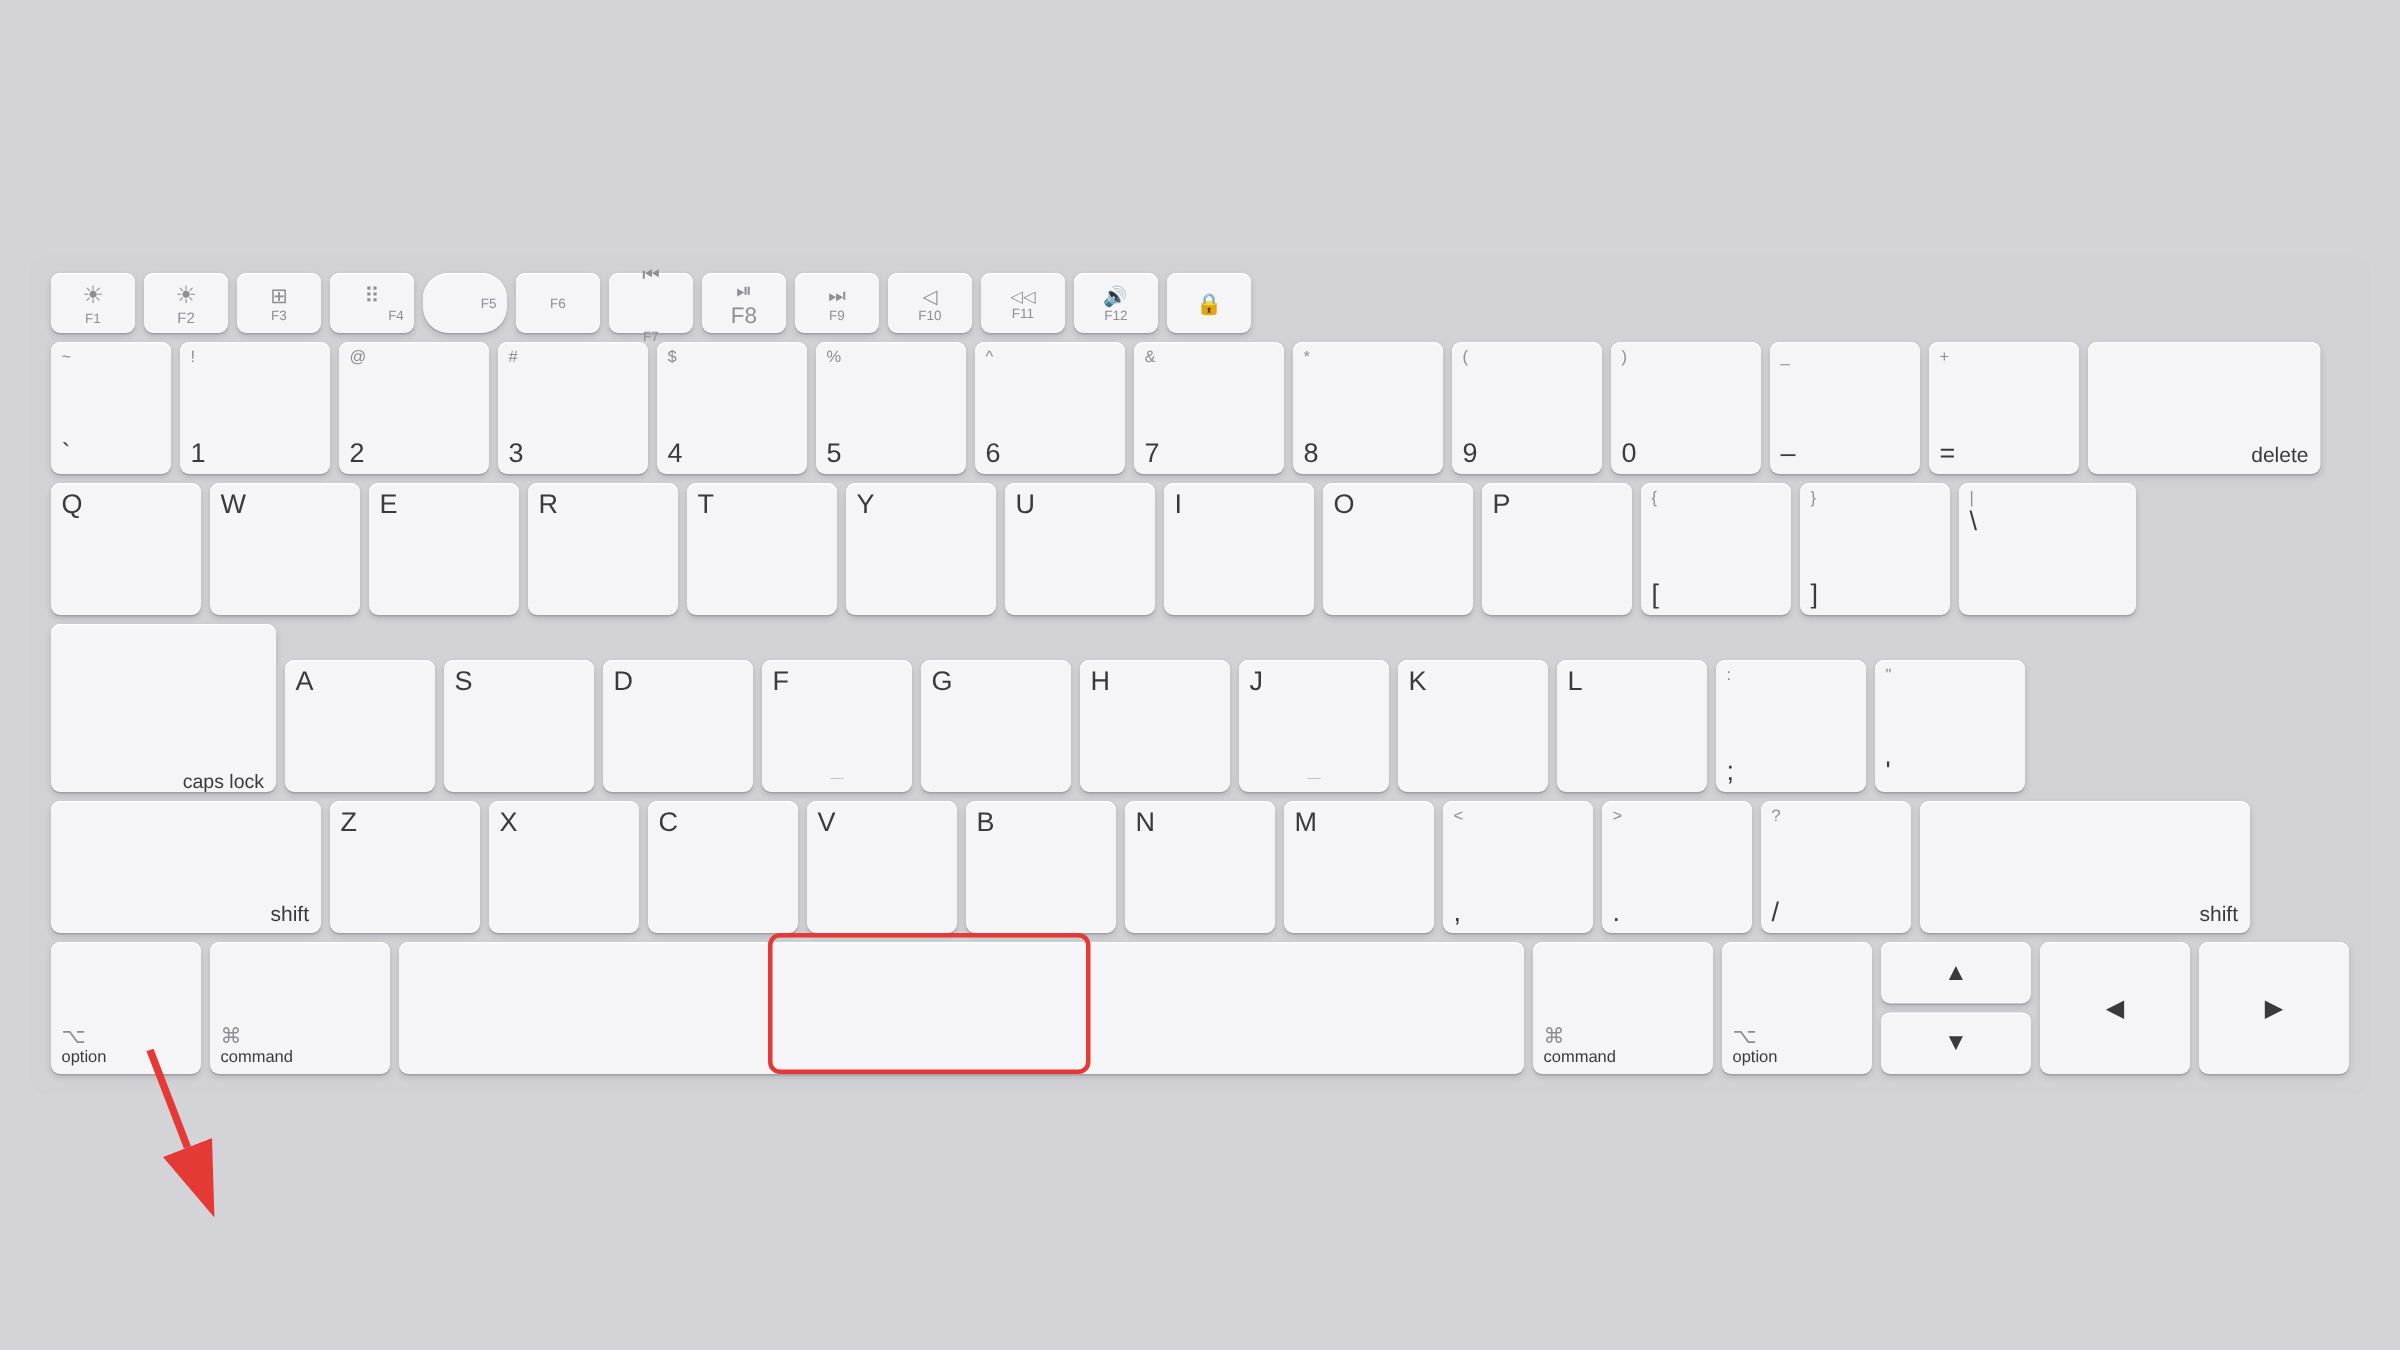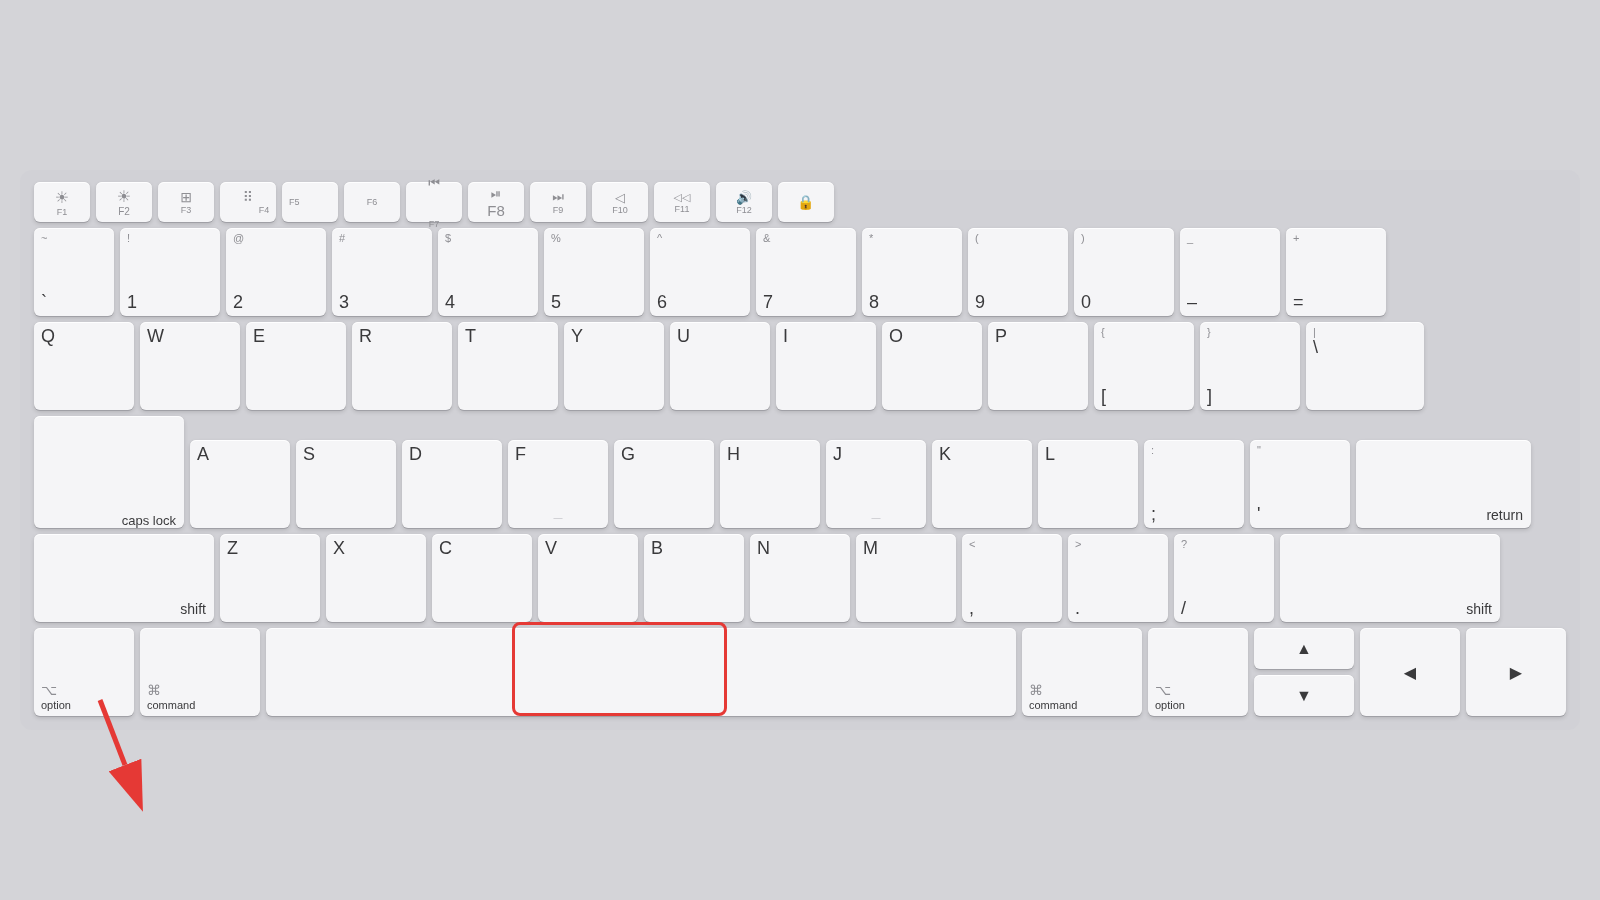--- a/index.html
+++ b/index.html
@@ -95,21 +95,21 @@
       <span style="font-size:10px;color:#8e8e93;">F2</span>
     </div>
     <div class="key k-fn k-fnrow" style="align-items:center; justify-content:center; flex-direction:column;">
       <span style="font-size:14px;color:#8e8e93;">⊞</span>
       <span style="font-size:9px;color:#8e8e93;">F3</span>
     </div>
     <div class="key k-fn k-fnrow" style="align-items:center; justify-content:center; flex-direction:column;">
       <span style="font-size:14px;color:#8e8e93;">⠿</span>
       <span style="font-size:9px;color:#8e8e93;padding-left:32px;">F4</span>
     </div>
-    <div class="key k-fn k-fnrow" style="align-items:flex-start; justify-content:center;">
+    <div class="key k-fn k-fnrow" style="align-items:flex-end; justify-content:center;border-radius:17px;">
       <span style="font-size:9px;color:#8e8e93;">F5</span>
     </div>
     <div class="key k-fn k-fnrow" style="align-items:center; justify-content:center;">
       <span style="font-size:9px;color:#8e8e93;">F6</span>
     </div>
     <div class="key k-fn k-fnrow" style="align-items:center; justify-content:center; flex-direction:column;">
       <span style="font-size:13px;color:#8e8e93;">⏮</span>
       <span style="font-size:9px;color:#8e8e93;margin-top:28px;">F7</span>
     </div>
     <div class="key k-fn k-fnrow" style="align-items:center; justify-content:center; flex-direction:column;">
@@ -183,20 +183,23 @@
       <span class="main-label">0</span>
     </div>
     <div class="key k-std">
       <span class="top-label">_</span>
       <span class="main-label">–</span>
     </div>
     <div class="key k-std">
       <span class="top-label">+</span>
       <span class="main-label">=</span>
     </div>
+    <div class="key k-del" style="width:155px; align-items:flex-end; justify-content:flex-end; padding:5px 8px;">
+      <span style="font-size:14px; color:#3a3a3c;">delete</span>
+    </div>
   </div>
 
   <div class="key-row">
     <div class="key k-std">
       <span class="main-label">Q</span>
     </div>
     <div class="key k-std">
       <span class="main-label">W</span>
     </div>
     <div class="key k-std">
@@ -270,23 +273,20 @@
     <div class="key k-std">
       <span class="main-label">L</span>
     </div>
     <div class="key k-std">
       <span class="top-label">:</span>
       <span class="main-label">;</span>
     </div>
     <div class="key k-std">
       <span class="top-label">"</span>
       <span class="main-label">'</span>
-    </div>
-    <div class="key k-return" style="width:175px; align-items:flex-end; justify-content:flex-end; padding:5px 8px;">
-      <span style="font-size:14px; color:#3a3a3c;">return</span>
     </div>
   </div>
 
   <div class="key-row" style="position:relative;">
     <div class="key k-shift-l" style="width:180px; align-items:flex-end; justify-content:flex-end; padding:5px 8px;">
       <span style="font-size:14px; color:#3a3a3c;">shift</span>
     </div>
     <div class="key k-std">
       <span class="main-label">Z</span>
     </div>

